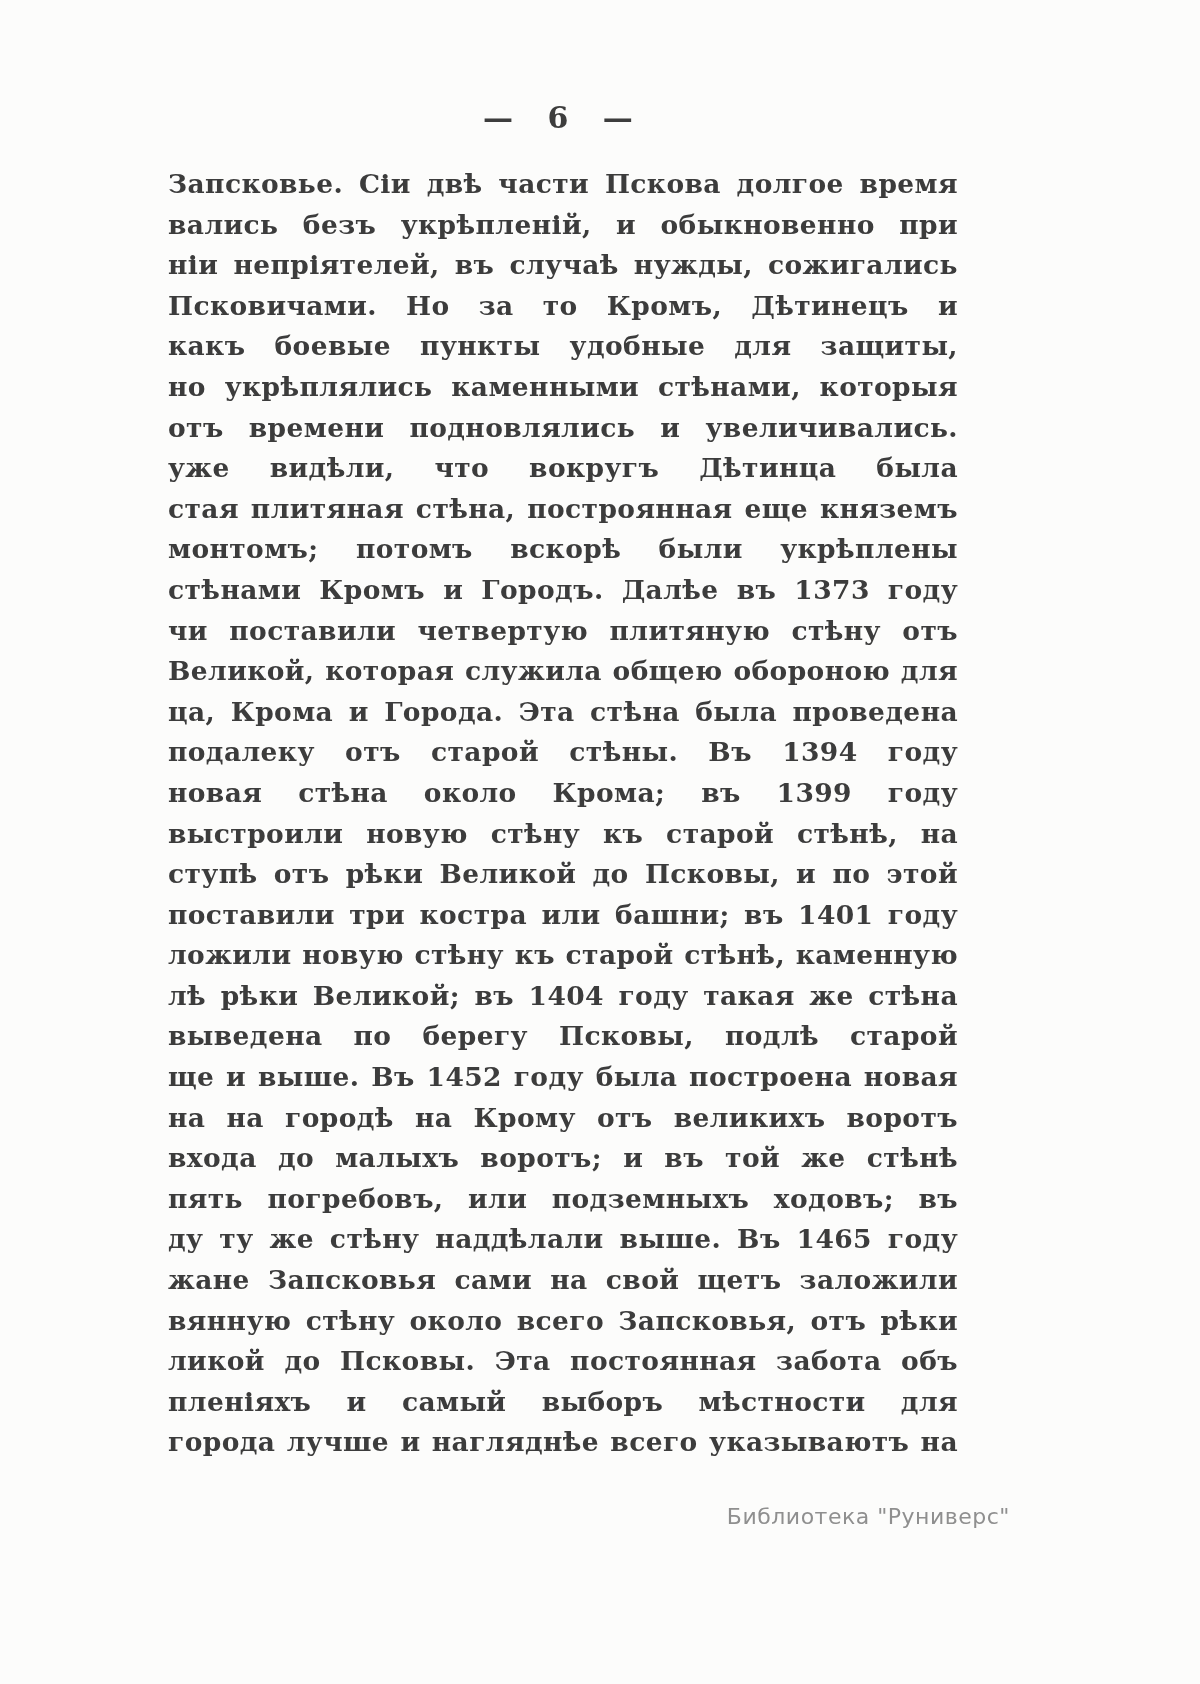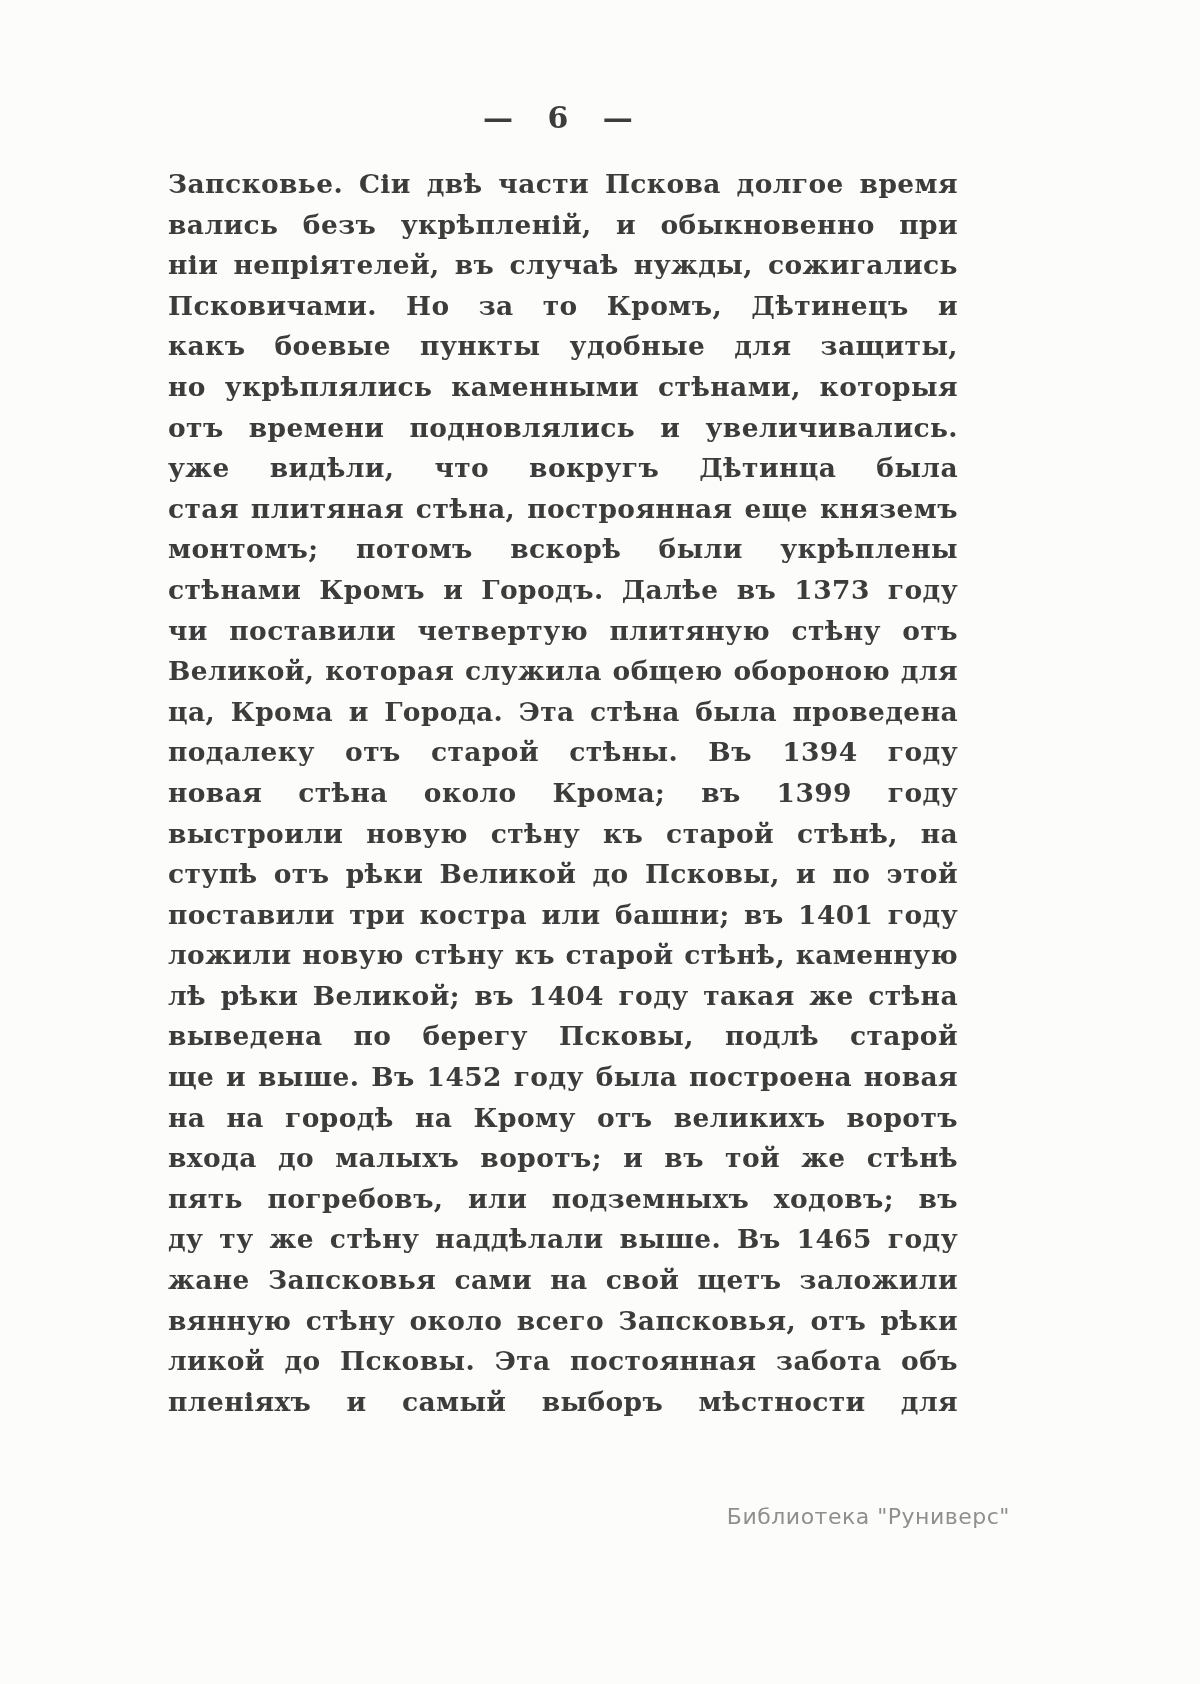--- a/index.html
+++ b/index.html
@@ -89,17 +89,18 @@
     <div class="text-line">выведена по берегу Псковы, подлѣ старой стѣны, тол-</div>
     <div class="text-line">ще и выше. Въ 1452 году была построена новая стѣ-</div>
     <div class="text-line">на на городѣ на Крому отъ великихъ воротъ возлѣ</div>
     <div class="text-line">входа до малыхъ воротъ; и въ той же стѣнѣ улажено</div>
     <div class="text-line">пять погребовъ, или подземныхъ ходовъ; въ 1458 го-</div>
     <div class="text-line">ду ту же стѣну наддѣлали выше. Въ 1465 году поса-</div>
     <div class="text-line">жане Запсковья сами на свой щетъ заложили дере-</div>
     <div class="text-line">вянную стѣну около всего Запсковья, отъ рѣки Ве-</div>
     <div class="text-line">ликой до Псковы. Эта постоянная забота объ укрѣ-</div>
     <div class="text-line">пленіяхъ и самый выборъ мѣстности для построенія</div>
+    <div class="text-line">города лучше и нагляднѣе всего указываютъ на</div>
   </div>
 
   <div class="watermark">Библиотека "Руниверс"</div>
 
 </div>
 
 </body></html>

